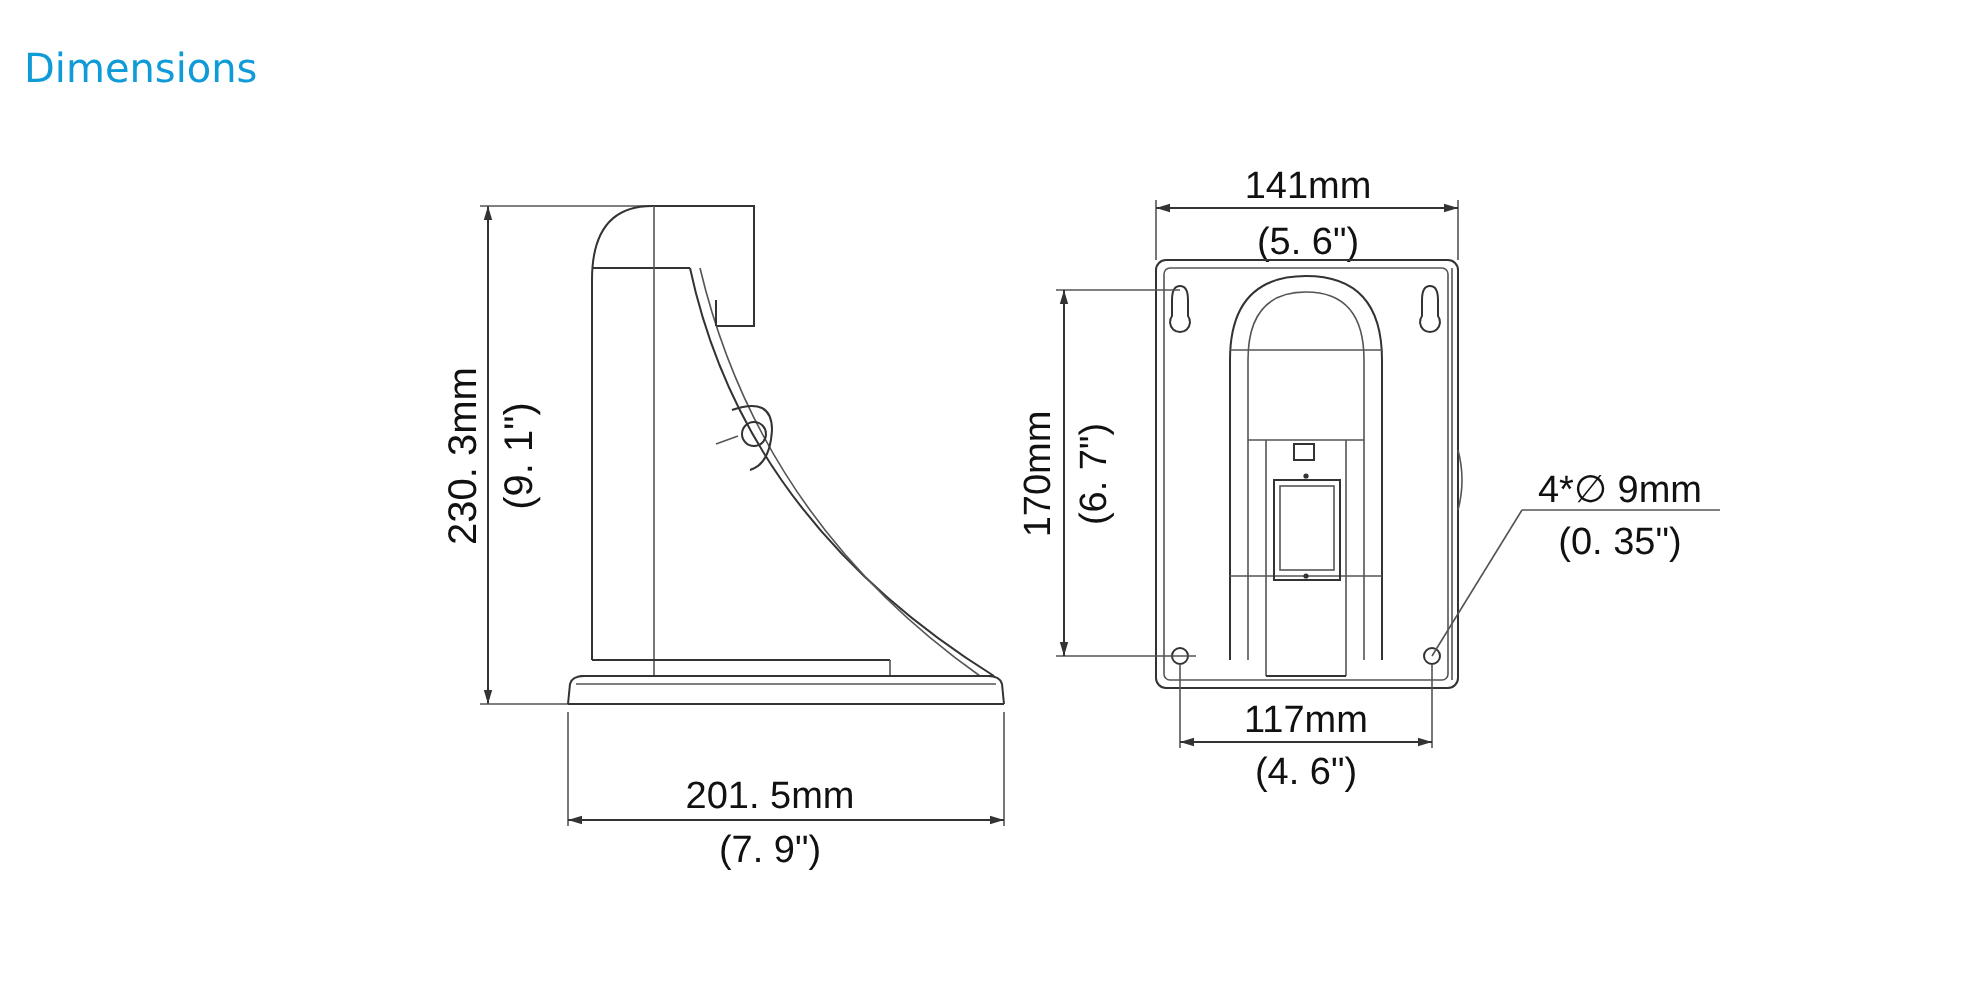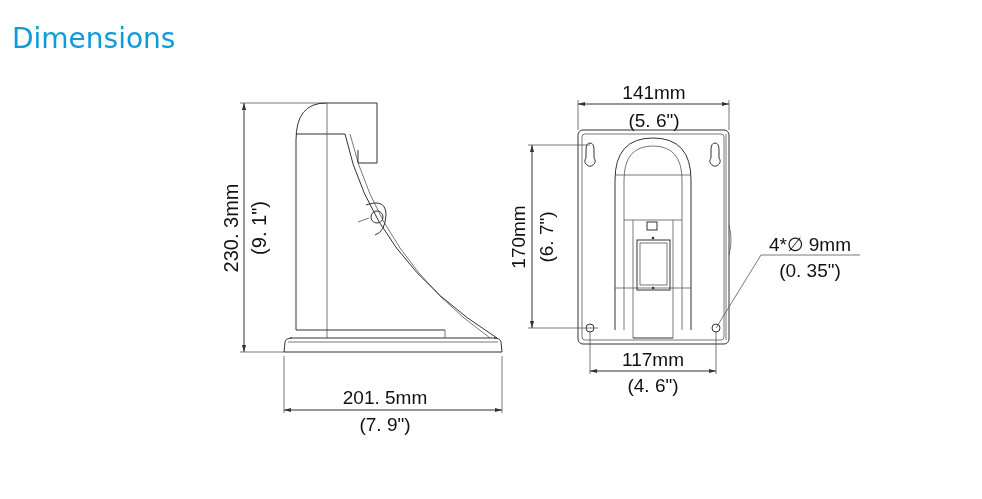--- a/index.html
+++ b/index.html
@@ -1,17 +1,17 @@
 <!DOCTYPE html>
 <html><head>
 <meta charset="utf-8">
 <style>
   html, body { margin: 0; padding: 0; background: #ffffff; }
   body { width: 982px; height: 499px; position: relative; overflow: hidden; font-family: "DejaVu Sans", sans-serif; }
-  .title { position: absolute; left: 12px; top: 22px; font-family: "DejaVu Sans", sans-serif; font-size: 28px; color: #0f9bd7; letter-spacing: 0px; }
+  .title { position: absolute; left: 12px; top: 22px; font-family: "DejaVu Sans", sans-serif; font-size: 20px; color: #0f9bd7; letter-spacing: 0px; }
   svg { position: absolute; left: 0; top: 0; }
   .ln { stroke: #333; stroke-width: 1; fill: none; }
   .lnt { stroke: #555; stroke-width: 0.8; fill: none; }
   .dim { stroke: #333; stroke-width: 1; fill: none; }
   .txt { font-family: "Liberation Sans", sans-serif; fill: #111; }
 </style>
 </head>
 <body>
 
 <div class="title">Dimensions</div>

